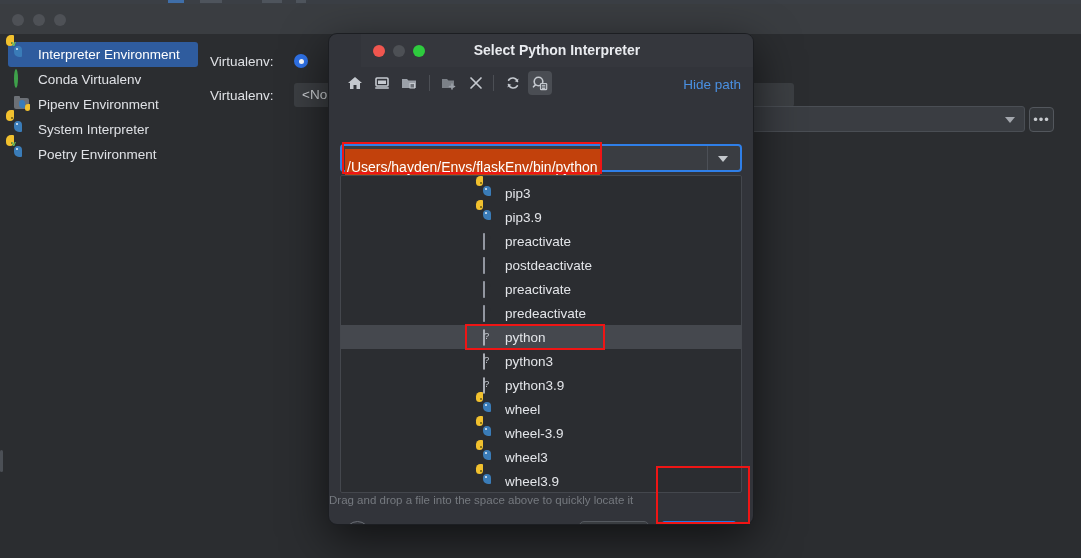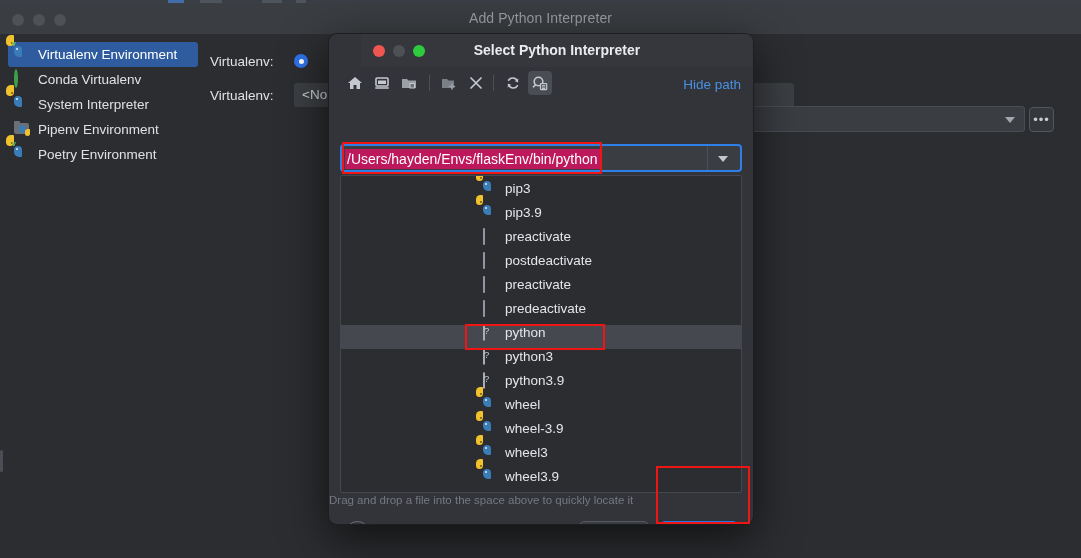--- a/index.html
+++ b/index.html
@@ -347,24 +347,24 @@
     border: 2px solid #2f7fe8;
     border-radius: 4px;
     background: #3a3d42;
     box-sizing: border-box;
   }
   #path-text {
     position: absolute;
     left: 3px; top: 3px;
     height: 20px;
     line-height: 20px;
-    background: #be185d;
+    background: #c2410c;
     color: #ffffff;
     font-size: 14px;
-    padding: 0 2px;
+    padding: 8px 2px;
     white-space: nowrap;
   }
   #path-arrow-zone {
     position: absolute;
     right: 0; top: 0;
     width: 32px; height: 100%;
     border-left: 1px solid #4c5057;
   }
   #path-arrow-zone .arrow {
     position: absolute;
@@ -394,20 +394,21 @@
     height: 318px;
     background: #2b2d31;
     border: 1px solid #44474d;
     border-radius: 2px;
     box-sizing: border-box;
     overflow: hidden;
   }
   .file-row {
     height: 24px;
     display: flex;
+    align-items: center;
     font-size: 13.5px;
     color: #e3e5e9;
     padding-left: 142px;
   }
   .file-row.sel {
     background: #45484e;
   }
   .file-ico {
     width: 15px; height: 15px;
     margin-right: 7px;
@@ -517,63 +518,62 @@
       <div class="tick" style="left:168px;width:16px;background:#3f6ea8;"></div>
       <div class="tick" style="left:200px;width:22px;"></div>
       <div class="tick" style="left:262px;width:20px;"></div>
       <div class="tick" style="left:296px;width:10px;"></div>
     </div>
 
     <div class="win-titlebar">
       <div class="traffic" id="bg-tl1"></div>
       <div class="traffic" id="bg-tl2"></div>
       <div class="traffic" id="bg-tl3"></div>
-      <div class="win-title">Add Python Interpreter</div>
     </div>
 
     <div id="bg-body">
 
       <div id="left-scroll-nub"></div>
 
       <div id="sidebar">
 
         <div class="side-item sel">
           <span class="side-ico">
             <span class="py"><span class="s1"></span><span class="s2"></span><span class="d1"></span><span class="d2"></span><span class="vbadge">v</span></span>
           </span>
-          <span>Virtualenv Environment</span>
+          <span>Interpreter Environment</span>
         </div>
 
         <div class="side-item">
           <span class="side-ico">
             <span class="conda-ring"></span>
           </span>
           <span>Conda Virtualenv</span>
-        </div>
-
-        <div class="side-item">
-          <span class="side-ico">
-            <span class="py"><span class="s1"></span><span class="s2"></span><span class="d1"></span><span class="d2"></span></span>
-          </span>
-          <span>System Interpreter</span>
         </div>
 
         <div class="side-item">
           <span class="side-ico">
             <span class="folder-ico"></span>
             <span class="py" style="position:absolute;left:5px;top:4px;width:11px;height:11px;">
               <span class="s1" style="width:5.5px;height:7.5px;"></span>
               <span class="s2" style="width:5.5px;height:7.5px;"></span>
             </span>
           </span>
           <span>Pipenv Environment</span>
         </div>
 
         <div class="side-item">
           <span class="side-ico">
+            <span class="py"><span class="s1"></span><span class="s2"></span><span class="d1"></span><span class="d2"></span></span>
+          </span>
+          <span>System Interpreter</span>
+        </div>
+
+        <div class="side-item">
+          <span class="side-ico">
             <span class="py"><span class="s1"></span><span class="s2"></span><span class="d1"></span><span class="d2"></span><span class="vbadge">v</span></span>
           </span>
           <span>Poetry Environment</span>
         </div>
       </div>
 
       <div id="form-col">
         <div class="form-row">
           <span class="form-label">Virtualenv:</span>
           <span class="radio-dot"></span>

